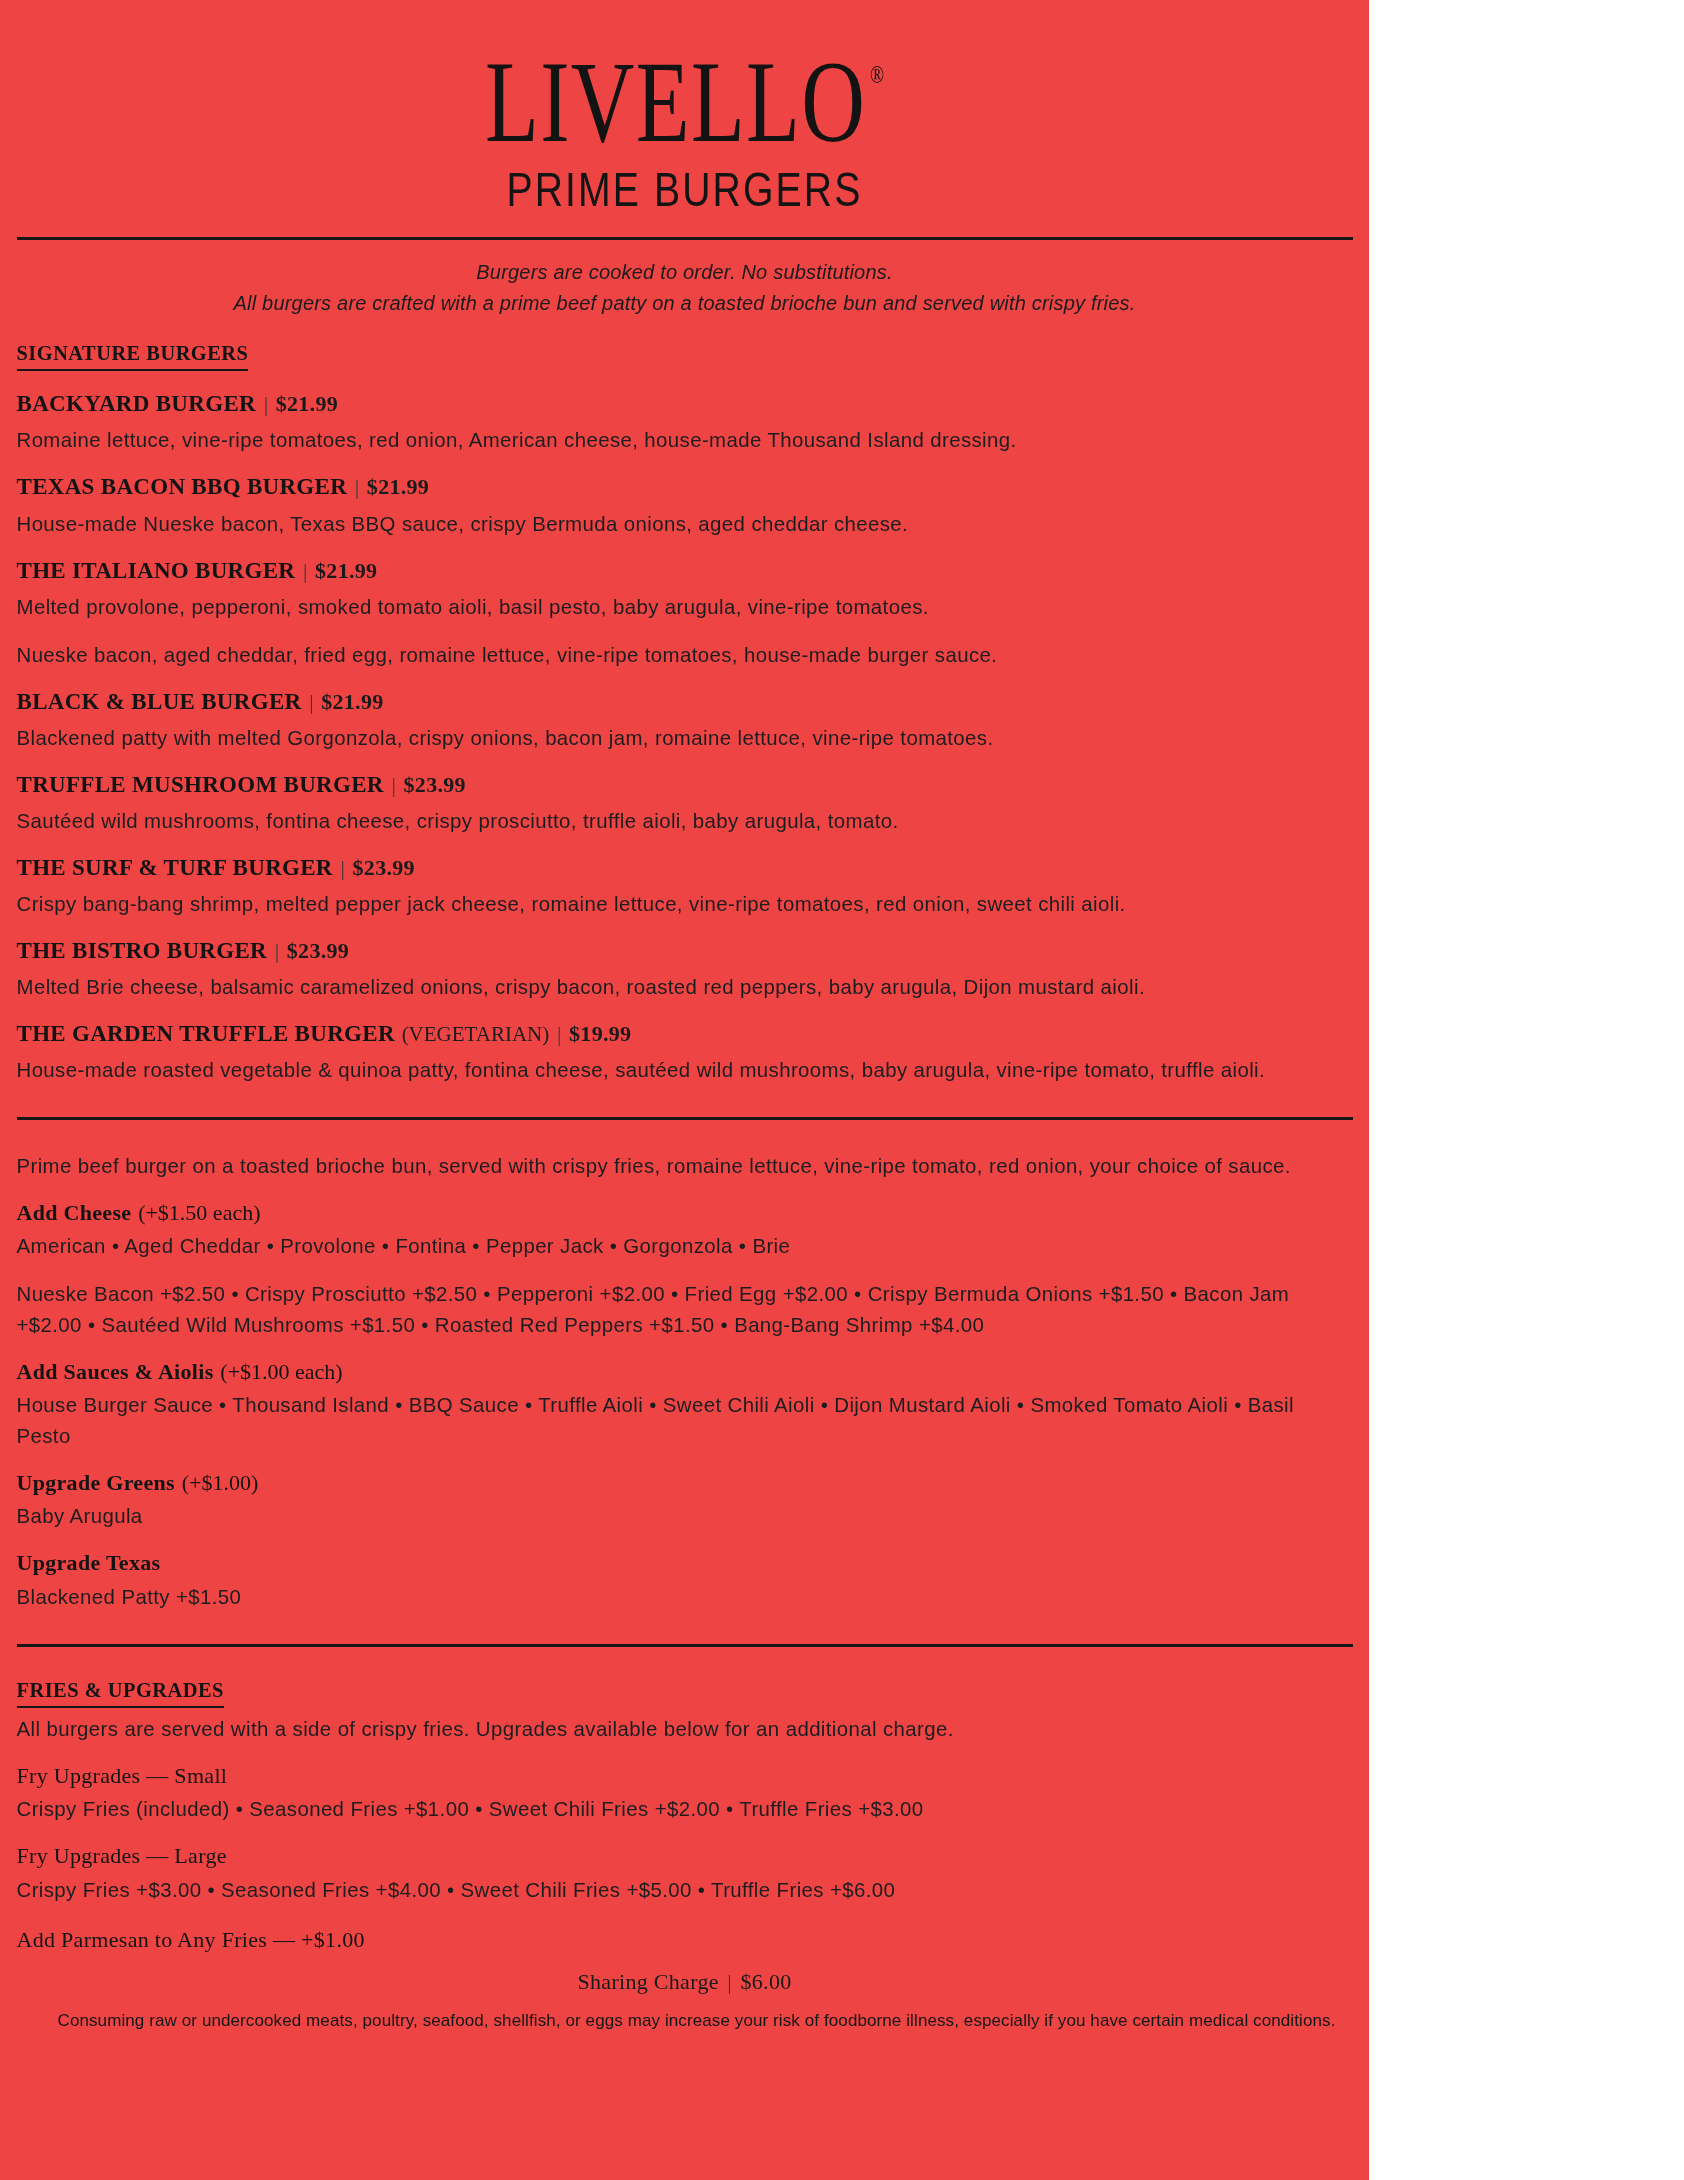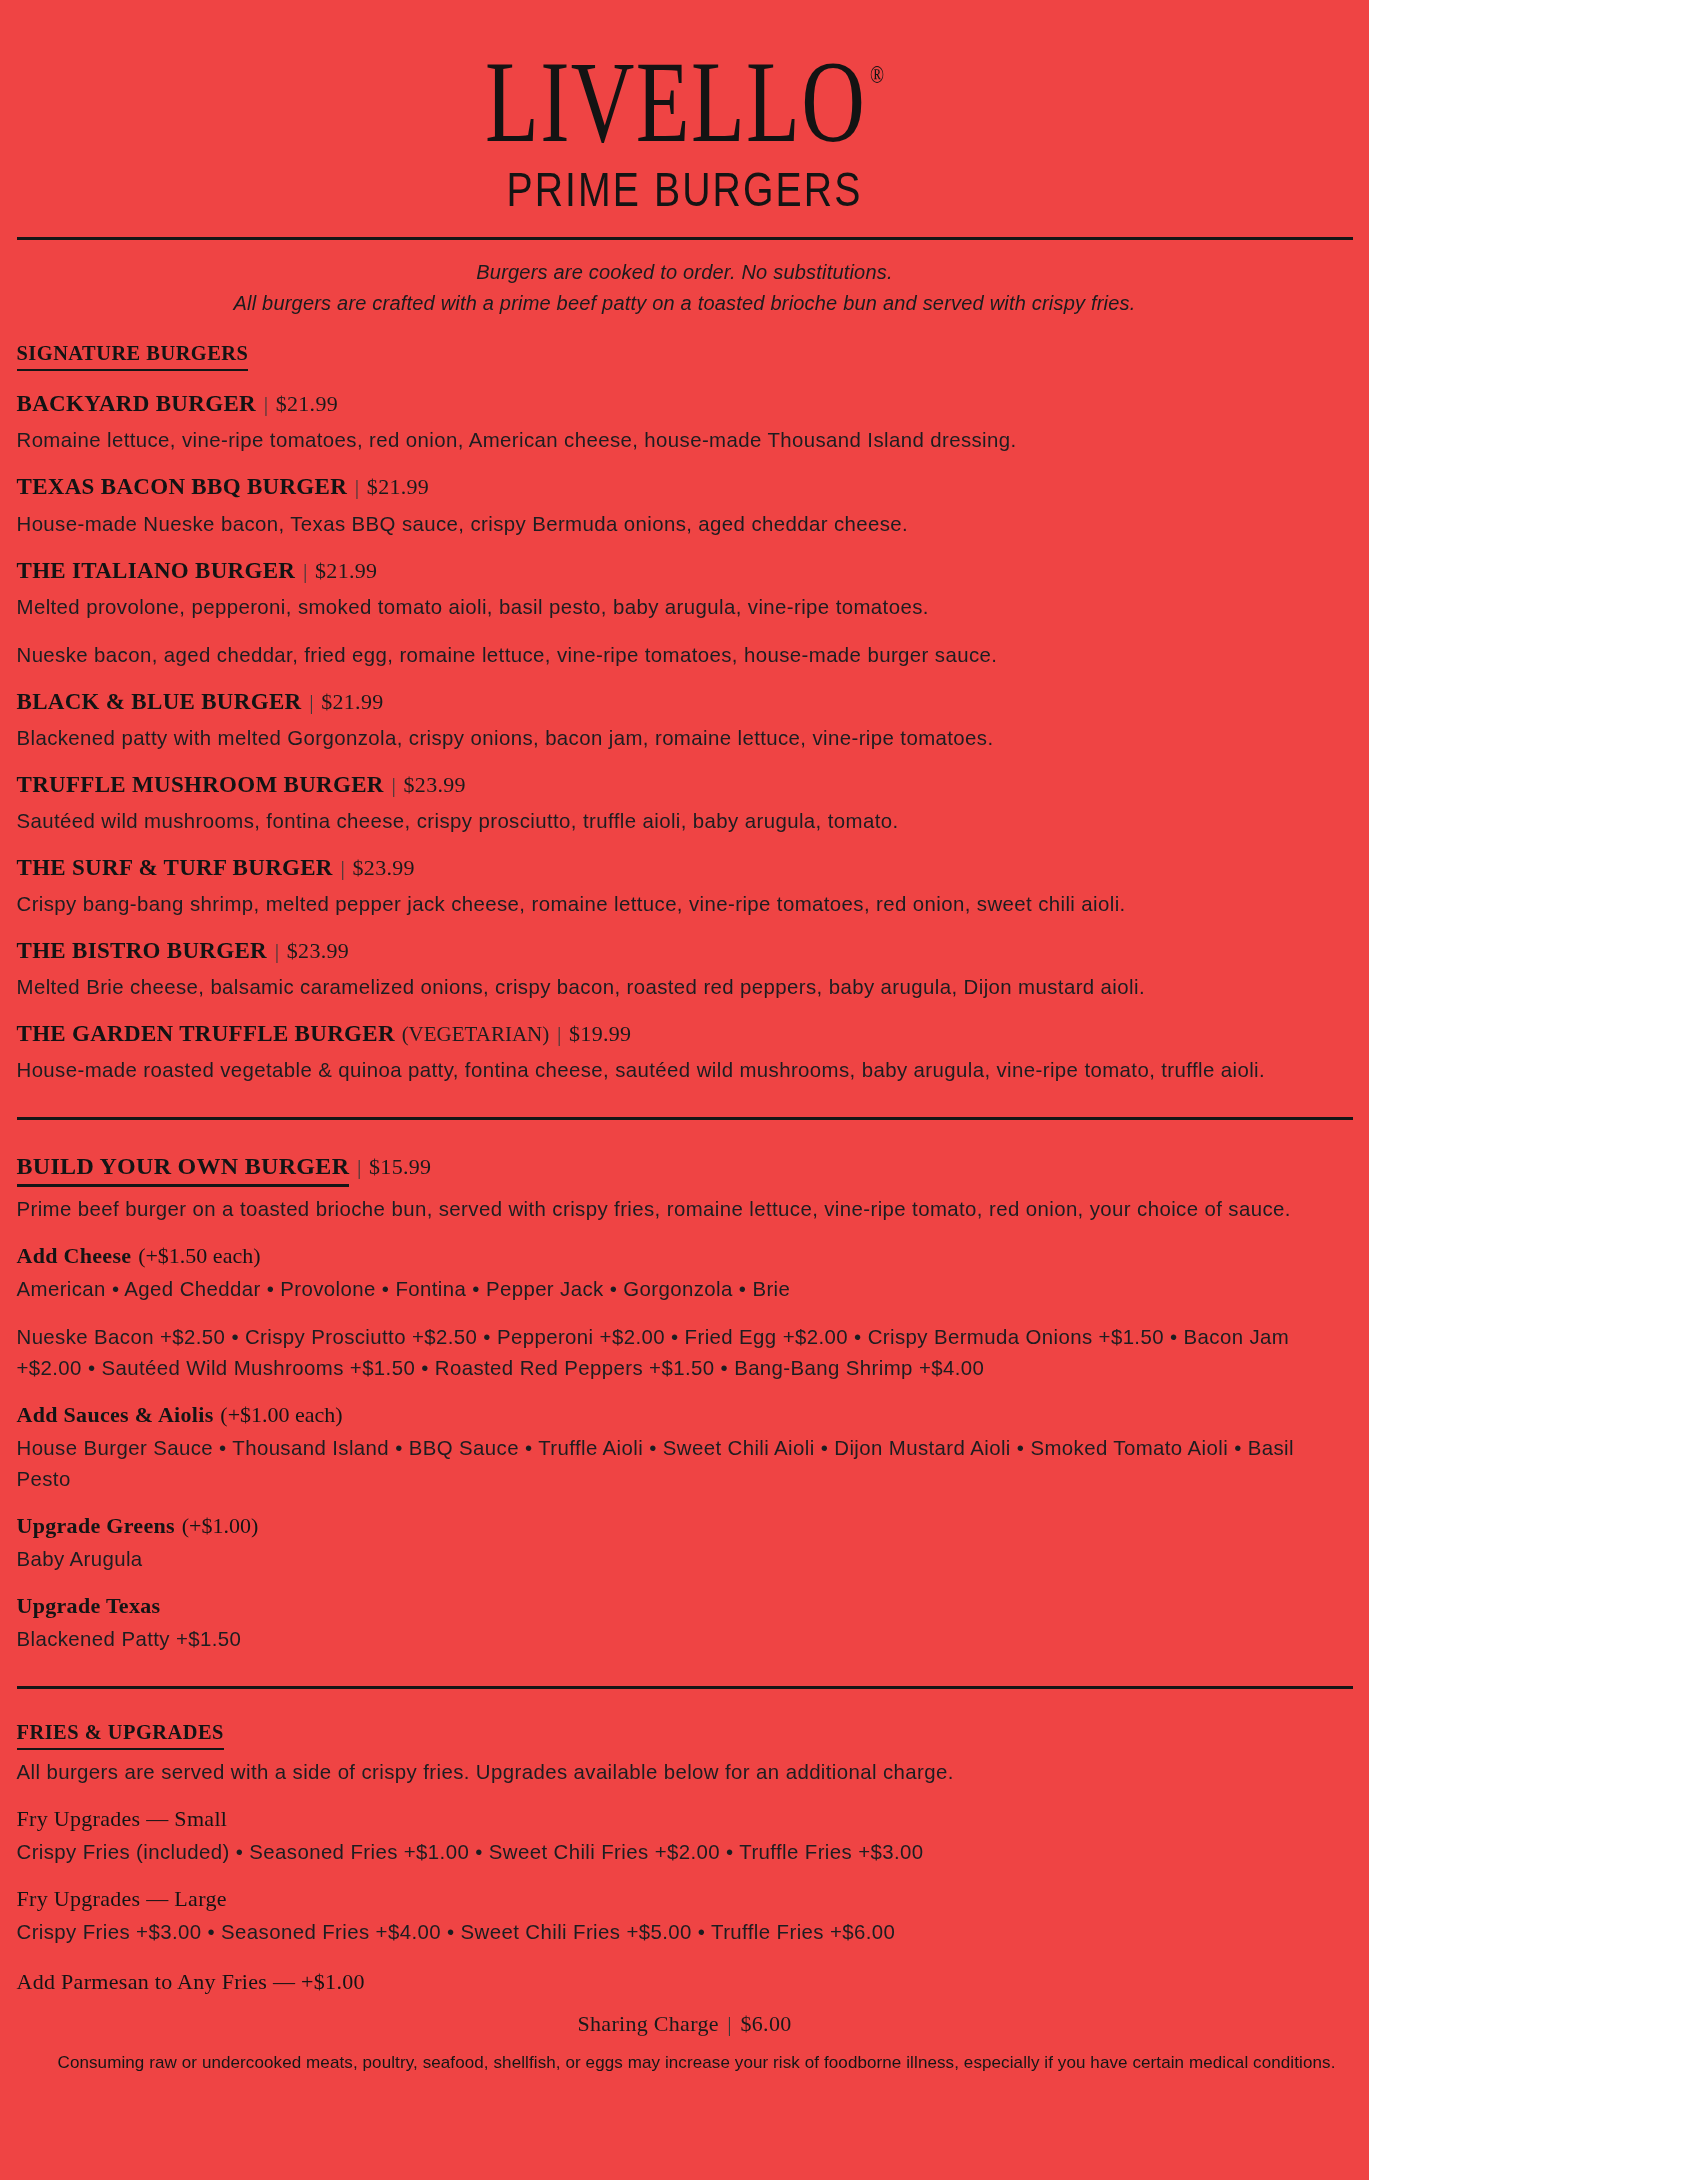--- a/index.html
+++ b/index.html
@@ -50,21 +50,21 @@
     line-height:1.25;
   }
   .sig-section { margin-top:22px; }
 
   .item { margin-top:17px; }
   .item:first-of-type { margin-top:19px; }
   .item-name-row { line-height:27px; white-space:nowrap; }
   .item-name { font-size:23px; font-weight:700; letter-spacing:0.3px; color:#131313; }
   .item-note { font-size:21px; font-weight:400; margin-left:6.8px; color:#1d1d1d; }
   .sep { font-size:22px; font-weight:400; color:#3a3a3a; padding:0 7.7px; }
-  .item-price { font-size:22px; font-weight:400; color:#1a1a1a; letter-spacing:0.3px; }
+  .item-price { font-size:22px; font-weight:700; color:#1a1a1a; letter-spacing:0.3px; }
 
   .sans-text {
     font-family:"Liberation Sans", sans-serif;
     font-size:20.4px; line-height:31px; letter-spacing:0.4px;
     color:#1d1d20;
   }
   .item-desc { margin-top:5.1px; }
   .justify { text-align:justify; }
 
   .divider { border-top:3.4px solid #161616; margin-top:31px; margin-bottom:31px; }
@@ -168,21 +168,20 @@
 
       <div class="item">
         <div class="item-name-row"><span class="item-name">THE GARDEN TRUFFLE BURGER</span><span class="item-note">(VEGETARIAN)</span><span class="sep">|</span><span class="item-price">$19.99</span></div>
         <div class="sans-text item-desc justify">House-made roasted vegetable &amp; quinoa patty, fontina cheese, sautéed wild mushrooms, baby arugula, vine-ripe tomato, truffle aioli.</div>
       </div>
     </div>
 
     <div class="divider"></div>
 
     <div>
-      <div class="byo-title-row"><span class="byo-title">BUILD YOUR OWN BURGER</span><span class="sep">|</span><span class="item-price">$15.99</span></div>
       <div class="sans-text byo-desc">Prime beef burger on a toasted brioche bun, served with crispy fries, romaine lettuce, vine-ripe tomato, red onion, your choice of sauce.</div>
 
       <div class="group">
         <div class="group-label"><span class="group-label-strong">Add Cheese</span><span class="group-label-note">(+$1.50 each)</span></div>
         <div class="sans-text group-items">American • Aged Cheddar • Provolone • Fontina • Pepper Jack • Gorgonzola • Brie</div>
       </div>
 
       <div class="group">
         <div class="sans-text group-items">Nueske Bacon +$2.50 • Crispy Prosciutto +$2.50 • Pepperoni +$2.00 • Fried Egg +$2.00 • Crispy Bermuda Onions +$1.50 • Bacon Jam +$2.00 • Sautéed Wild Mushrooms +$1.50 • Roasted Red Peppers +$1.50 • Bang-Bang Shrimp +$4.00</div>
       </div>

